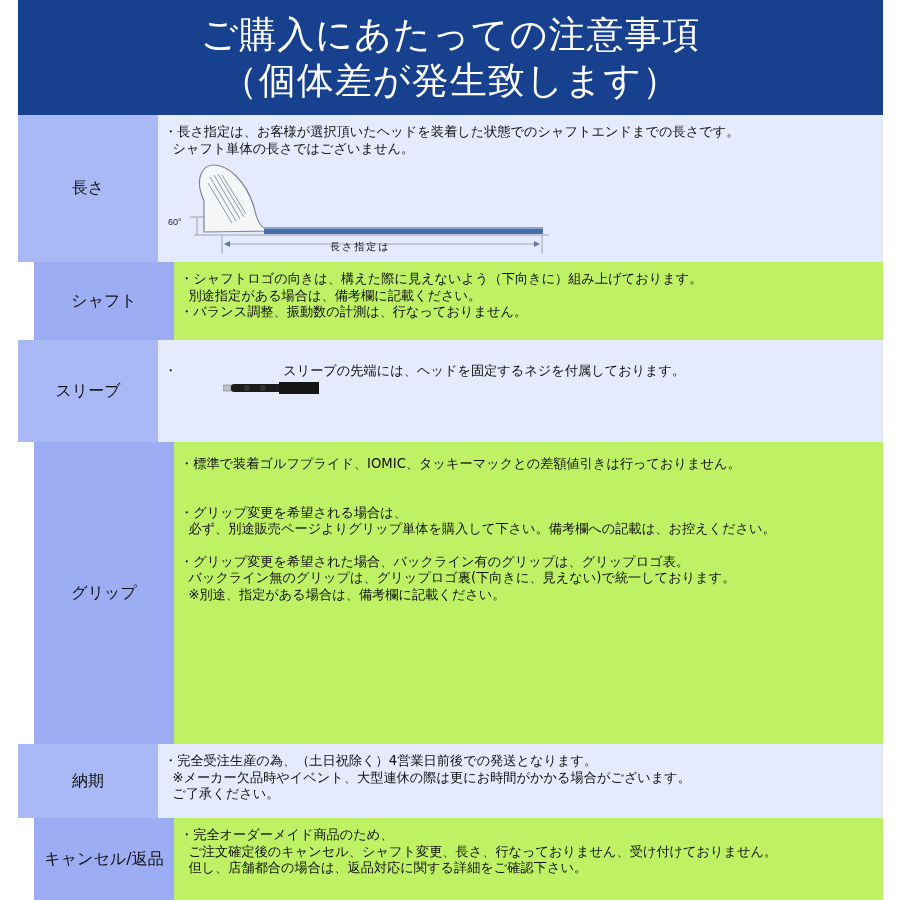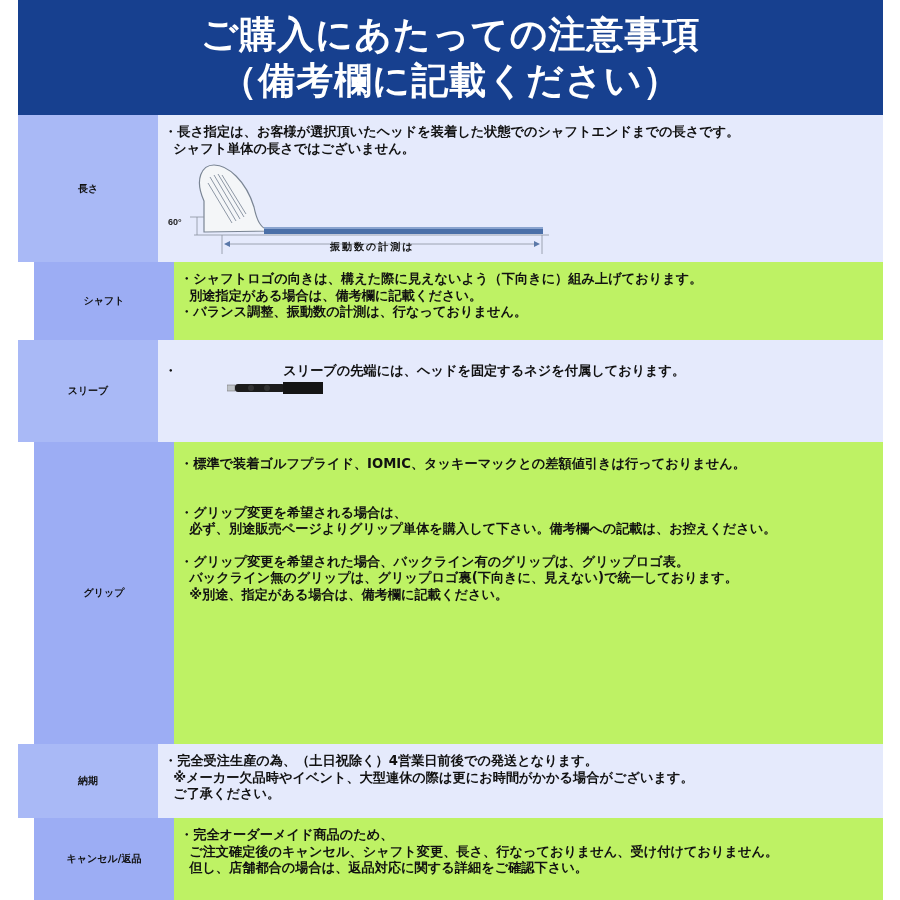--- a/index.html
+++ b/index.html
@@ -1,42 +1,42 @@
 <!DOCTYPE html>
 <html><head>
 <meta charset="utf-8">
 <style>
   html, body { margin: 0; padding: 0; background: #ffffff; }
   body { width: 900px; height: 900px; position: relative; overflow: hidden;
          font-family: "DejaVu Sans", "Liberation Sans", sans-serif; color: #111; }
-  .wrap { position: absolute; left: 18px; top: 0; width: 865px; font-weight: bold; }
+  .wrap { position: absolute; left: 18px; top: 0; width: 865px; }
   .header { background: #17408f; height: 115px; color: #fff; text-align: center;
             display: flex; flex-direction: column; justify-content: center; }
   .header .line { font-size: 37px; line-height: 46px; letter-spacing: 1px; }
   .row { display: flex; }
   .label { width: 140px; display: flex; align-items: center; justify-content: center;
-           font-size: 10px; color: #111; }
+           font-size: 16px; color: #111; }
   .content { flex: 1; padding: 9px 15px 0 6px; font-size: 13.2px; line-height: 16.5px; box-sizing: border-box; }
   .row.odd .label { background: #a9b9f6; }
   .row.even .label { background: #9cadf4; margin-left: 16px; }
   .row.odd .content { background: #e5eafc; }
   .row.even .content { background: #bef264; }
   .para { white-space: pre; }
   .gap { height: 16px; }
   .diagram { position: relative; height: 95px; width: 400px; margin-top: 2px; }
   .sleeve-line { display: flex; align-items: center; white-space: pre; margin-top: 14px; }
   .sleeve-img { display: inline-block; width: 96px; height: 12px; margin: 0 6px 0 4px; position: relative; }
 </style>
 </head>
 <body>
 
 <div class="wrap">
   <div class="header">
     <div class="line">ご購入にあたっての注意事項</div>
-    <div class="line">（備考欄に記載ください）</div>
+    <div class="line">（個体差が発生致します）</div>
   </div>
 
   <div class="row odd" style="height:147px">
     <div class="label">長さ</div>
     <div class="content">
       <div class="para">・長さ指定は、お客様が選択頂いたヘッドを装着した状態でのシャフトエンドまでの長さです。
   シャフト単体の長さではございません。</div>
       <div class="diagram">
         <svg width="400" height="95" viewBox="0 0 400 95">
 
@@ -56,21 +56,21 @@
           <line x1="26" y1="58" x2="40" y2="58" stroke="#8a93a0" stroke-width="0.8"></line>
           <line x1="33" y1="58" x2="33" y2="76" stroke="#8a93a0" stroke-width="0.8"></line>
           <text x="4" y="66" font-size="9" fill="#222" font-family="Liberation Sans, sans-serif">60°</text>
 
           <line x1="58" y1="76" x2="58" y2="96" stroke="#8a93a0" stroke-width="0.8"></line>
           <line x1="378" y1="76" x2="378" y2="96" stroke="#8a93a0" stroke-width="0.8"></line>
           <line x1="62" y1="85" x2="374" y2="85" stroke="#8a93a0" stroke-width="0.8"></line>
           <polygon points="60,85 66,82 66,88" fill="#5a78a8"></polygon>
           <polygon points="376,85 370,82 370,88" fill="#5a78a8"></polygon>
         </svg>
-        <span style="position:absolute; left:166px; top:80px; font-size:10px; letter-spacing:2px;">振動数の計測は</span>
+        <span style="position:absolute; left:166px; top:80px; font-size:10px; letter-spacing:2px;">長さ指定は</span>
       </div>
     </div>
   </div>
 
   <div class="row even" style="height:78px">
     <div class="label">シャフト</div>
     <div class="content">
       <div class="para">・シャフトロゴの向きは、構えた際に見えないよう（下向きに）組み上げております。
   別途指定がある場合は、備考欄に記載ください。
 ・バランス調整、振動数の計測は、行なっておりません。</div>

